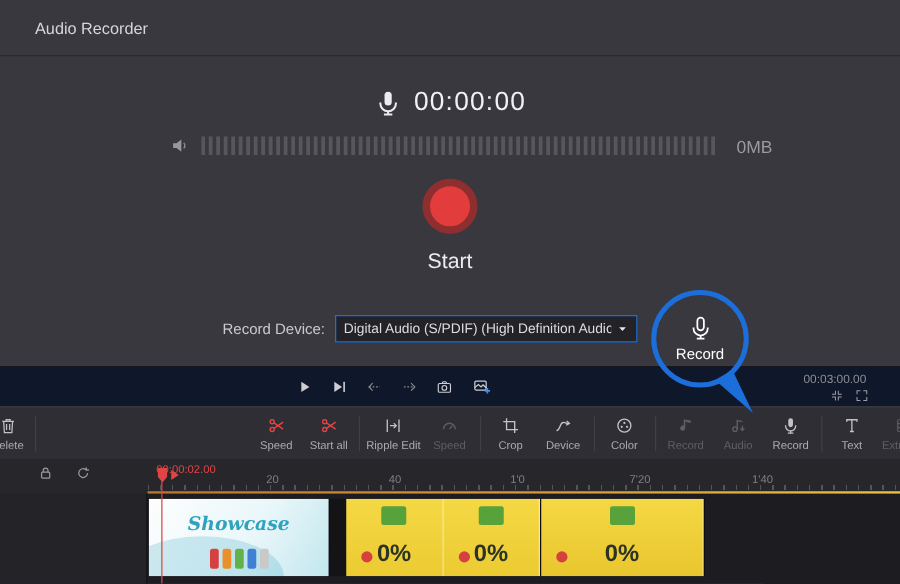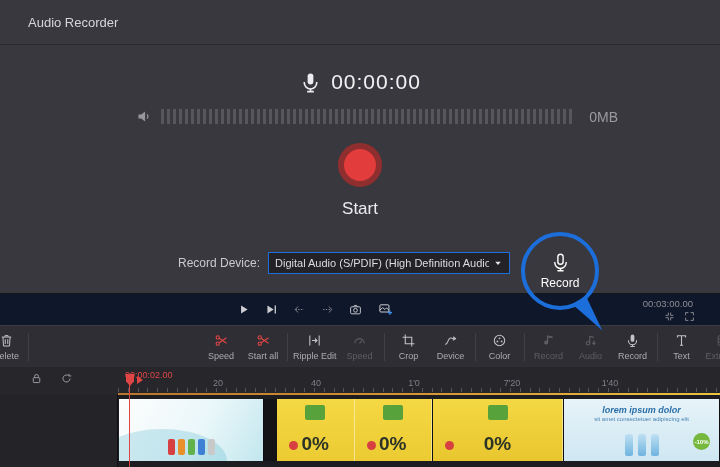--- a/index.html
+++ b/index.html
@@ -449,20 +449,21 @@
         <span style="left: 610px;">1'40</span>
       </div>
     <div class="ticks"></div>
     <div class="range-line"></div>
   </section>
 
   <section class="tracks">
     <div class="track-header"></div>
     <div class="clips">
       <div class="clip clip-showcase">
+        <span class="showcase-text">Showcase</span>
         <div class="cans">
             <i></i>
             <i></i>
             <i></i>
             <i></i>
             <i></i>
           </div>
       </div>
       <div class="transition">
           <i class="tr-l"></i>
@@ -474,30 +475,20 @@
         </div>
         <div class="sale-panel">
           <span class="sale-zero">0%</span>
         </div>
       </div>
       <div class="clip clip-sale2">
         <div class="sale-panel">
           <span class="sale-zero">0%</span>
         </div>
       </div>
-      <div class="clip clip-water">
-        <div class="water-title">lorem ipsum dolor</div>
-        <div class="water-sub">sit amet consectetuer adipiscing elit</div>
-        <div class="bottles">
-            <i></i>
-            <i></i>
-            <i></i>
-          </div>
-        <span class="water-badge">-10%</span>
-      </div>
     </div>
   </section>
 
   <div class="playhead">
     <div class="ph-handle"></div>
     <div class="ph-arrow"></div>
     <div class="ph-line"></div>
   </div>
 
 </div>

